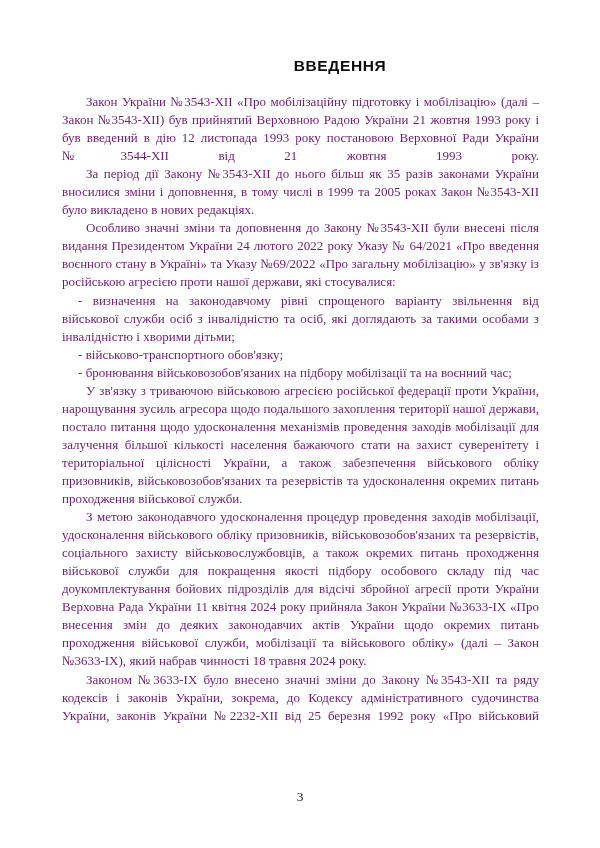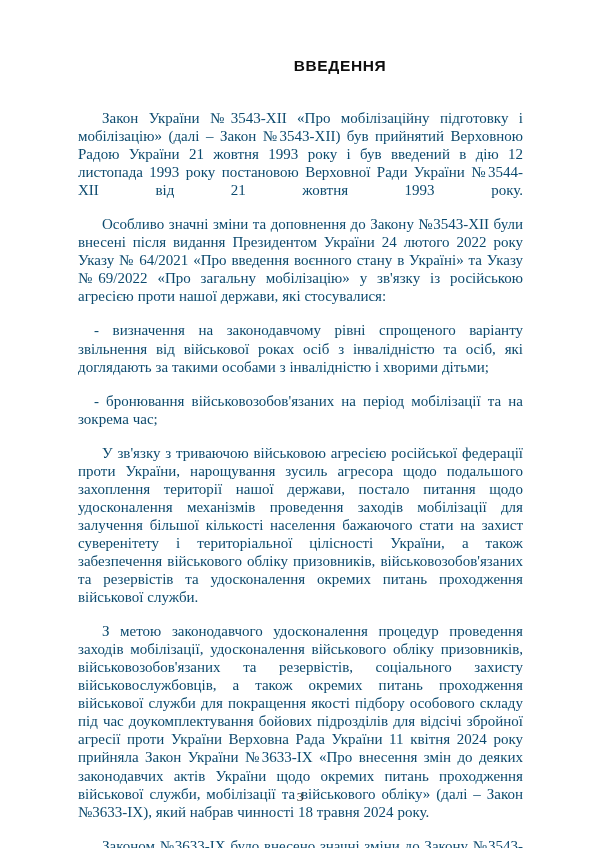--- a/index.html
+++ b/index.html
@@ -41,27 +41,27 @@
   }
 
   .body-area {
     position: absolute;
     left: 62px;
     top: 93px;
     width: 477px;
   }
 
   p.para {
-    margin: 16px;
+    margin: 0;
     text-align: justify;
     text-justify: inter-word;
     text-indent: 24px;
-    font-size: 15px;
+    font-size: 13px;
     line-height: 18.05px;
-    color: #0c4a6e;
+    color: #701a75;
     hyphens: none;
     word-spacing: 0.1px;
   }
 
   p.para.bullet {
     text-indent: 16px;
   }
 
   
   p.para.stretch-last {
@@ -80,23 +80,25 @@
 </style>
 </head>
 <body>
 
 <div class="page">
 
   <div class="page-title">ВВЕДЕННЯ</div>
 
   <div class="body-area">
     <p class="para stretch-last">Закон України №3543-XII «Про мобілізаційну підготовку і мобілізацію» (далі – Закон №3543-XII) був прийнятий Верховною Радою України  21 жовтня 1993 року і був введений в дію 12 листопада 1993 року постановою Верховної Ради України №3544-XII від 21 жовтня 1993 року.</p>
+    <p class="para">За період дії Закону №3543-XII до нього більш як 35 разів законами України вносилися зміни і доповнення, в тому числі в 1999 та 2005 роках Закон №3543-XII було викладено в нових редакціях.</p>
     <p class="para">Особливо значні зміни та доповнення до Закону №3543-XII були внесені після видання Президентом України 24 лютого 2022 року Указу № 64/2021 «Про введення воєнного стану в Україні» та Указу №69/2022 «Про загальну мобілізацію» у зв'язку із російською агресією проти нашої держави, які стосувалися:</p>
-    <p class="para bullet">- визначення на законодавчому рівні спрощеного варіанту звільнення від військової роках осіб з інвалідністю та осіб, які доглядають за такими особами з інвалідністю і хворими дітьми;</p>
-    <p class="para bullet">- бронювання військовозобов'язаних на період мобілізації та на зокрема час;</p>
+    <p class="para bullet">- визначення на законодавчому рівні спрощеного варіанту звільнення від військової служби осіб з інвалідністю та осіб, які доглядають за такими особами з інвалідністю і хворими дітьми;</p>
+    <p class="para bullet">- військово-транспортного обов'язку;</p>
+    <p class="para bullet">- бронювання військовозобов'язаних на підбору мобілізації та на воєнний час;</p>
     <p class="para">У зв'язку з триваючою військовою агресією російської федерації проти України, нарощування зусиль агресора щодо подальшого захоплення території нашої держави, постало питання щодо удосконалення механізмів проведення заходів мобілізації для залучення більшої кількості населення бажаючого стати на захист суверенітету і територіальної цілісності України, а також забезпечення військового обліку призовників, військовозобов'язаних та резервістів та удосконалення окремих питань проходження військової служби.</p>
     <p class="para">З метою законодавчого удосконалення процедур проведення заходів мобілізації, удосконалення військового обліку призовників, військовозобов'язаних та резервістів, соціального захисту військовослужбовців, а також окремих питань проходження військової служби для покращення якості підбору особового складу під час доукомплектування бойових підрозділів для відсічі збройної агресії проти України Верховна Рада України 11 квітня  2024 року прийняла Закон України №3633-IX «Про внесення змін до деяких законодавчих актів України щодо окремих питань проходження військової служби, мобілізації та військового обліку» (далі – Закон №3633-IX), який набрав чинності 18 травня 2024 року.</p>
     <p class="para stretch-last">Законом  №3633-IX було внесено значні зміни до Закону №3543-XII та ряду кодексів і законів України, зокрема, до Кодексу адміністративного судочинства України, законів України №2232-XII від 25 березня 1992 року  «Про військовий</p>
   </div>
 
   <div class="page-number">3</div>
 
 </div>
 
 </body></html>

